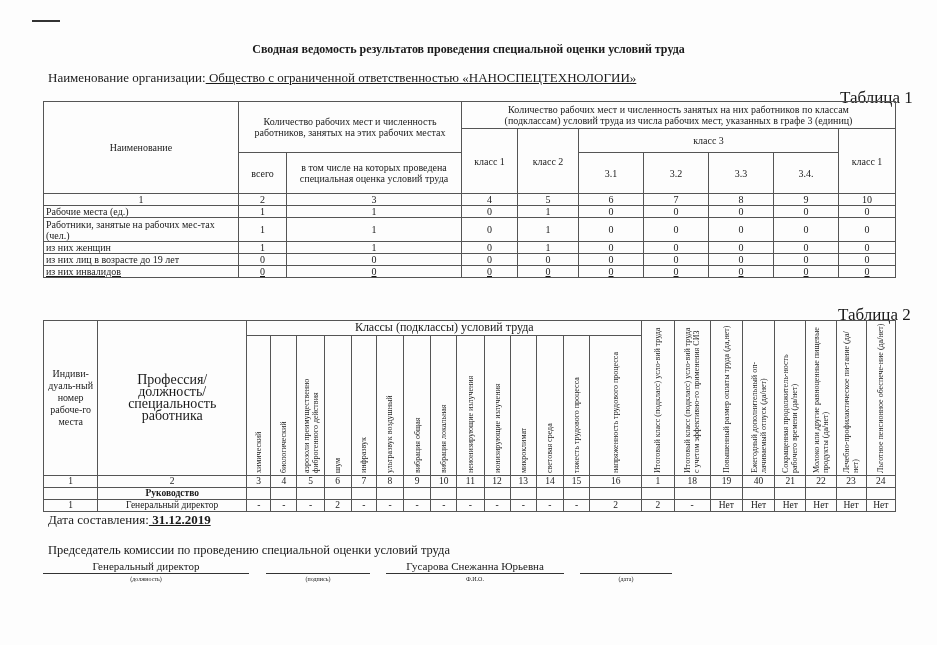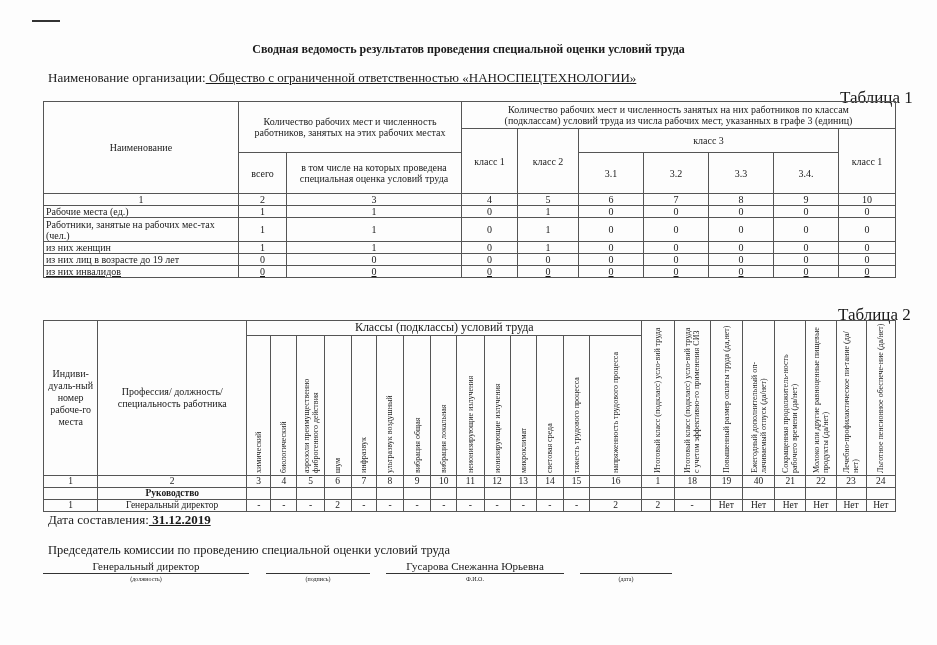--- a/index.html
+++ b/index.html
@@ -174,21 +174,21 @@
       <col style="width:32px">
       <col style="width:32px">
       <col style="width:31px">
       <col style="width:30px">
       <col style="width:30px">
       <col style="width:29px">
   </colgroup>
   <tbody>
       <tr style="height:14px">
     <td rowspan="2" style="font-size:10px;line-height:12px;padding:0 4px">Индиви-дуаль-ный номер рабоче-го места</td>
-    <td rowspan="2" style="font-size:10px;line-height:12px;padding:0 10px">Профессия/ должность/ специальность работника</td>
+    <td rowspan="2" style="font-size:14px;line-height:12px;padding:0 10px">Профессия/ должность/ специальность работника</td>
     <td colspan="14" style="font-size:12px">Классы (подклассы) условий труда</td>
     <td rowspan="2" id="t2-extra-0" style="vertical-align: bottom;">
           <div class="vert" style="height: 150px;">Итоговый класс (подкласс) усло-вий труда</div>
         </td>
     <td rowspan="2" id="t2-extra-1" style="vertical-align: bottom;">
           <div class="vert" style="height: 150px;">Итоговый класс (подкласс) усло-вий труда с учетом эффективно-го применения СИЗ</div>
         </td>
     <td rowspan="2" id="t2-extra-2" style="vertical-align: bottom;">
           <div class="vert" style="height: 150px;">Повышенный размер оплаты труда (да,нет)</div>
         </td>

